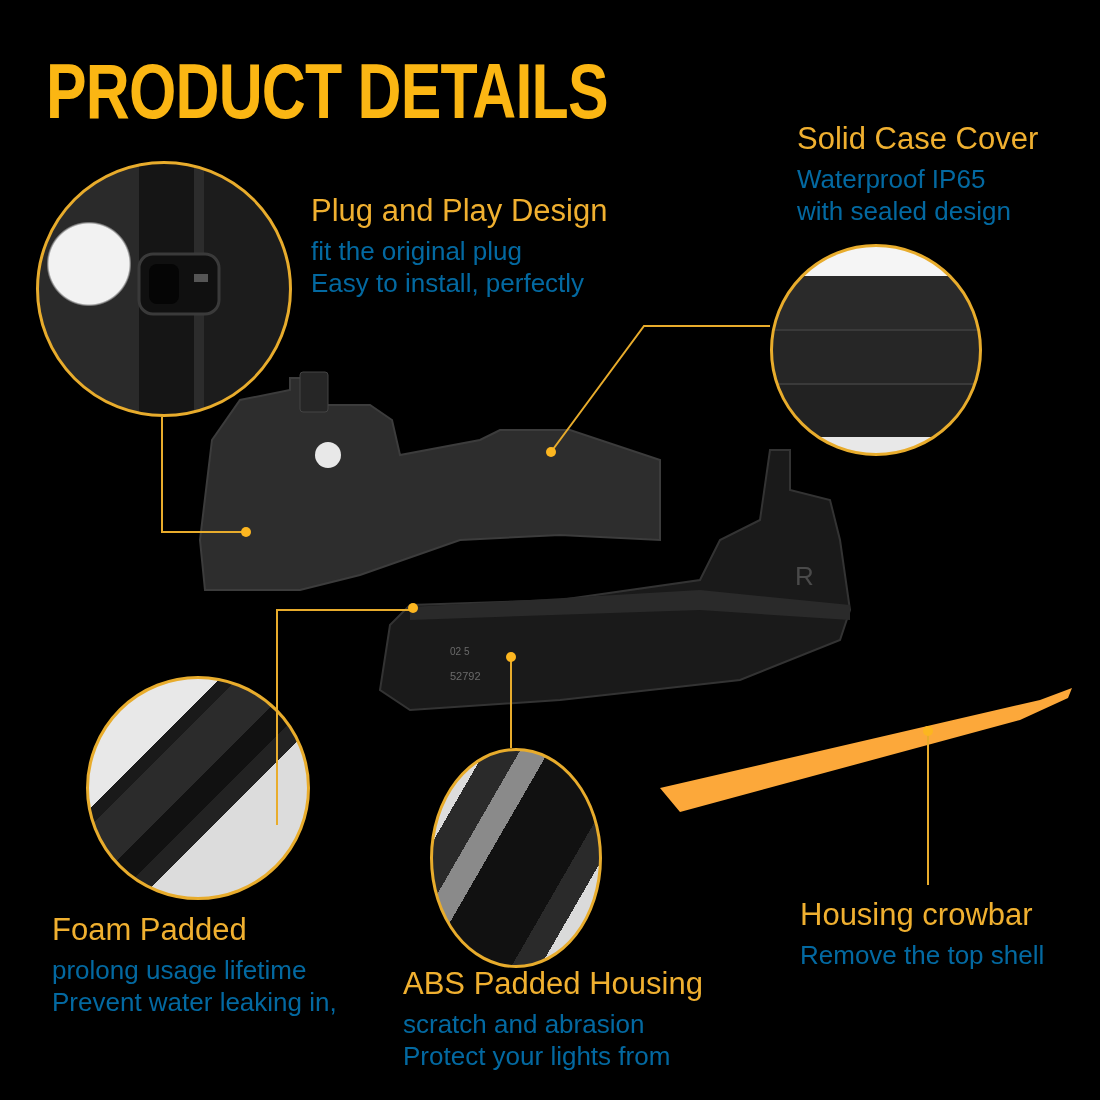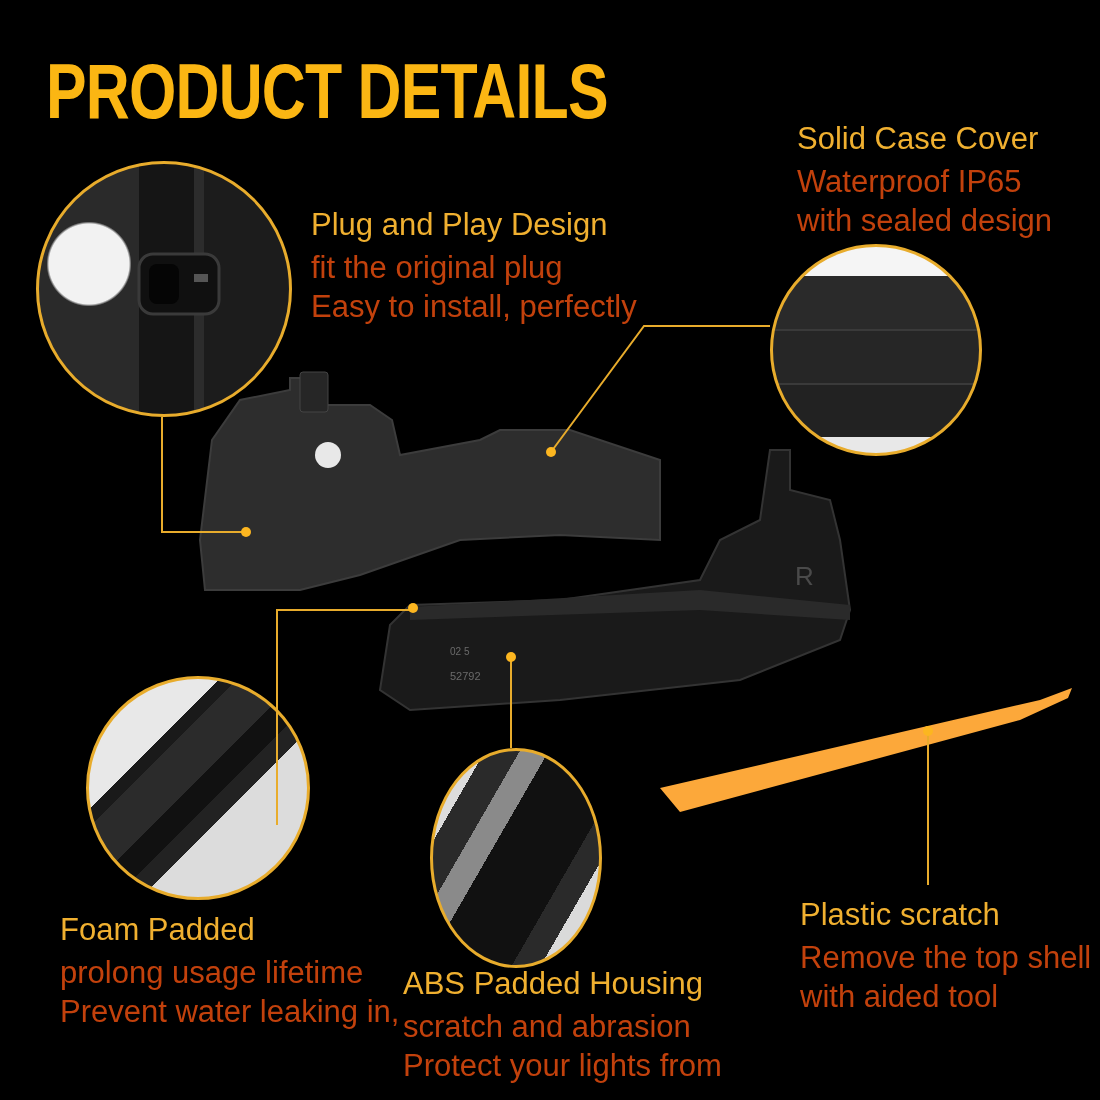--- a/index.html
+++ b/index.html
@@ -6,60 +6,59 @@
     body { width: 1100px; height: 1100px; position: relative; overflow: hidden; font-family: "Liberation Sans", sans-serif; }
     .title {
       position: absolute; left: 46px; top: 52px;
       font-family: "Liberation Sans", sans-serif; font-weight: 700;
       font-size: 78px; letter-spacing: -1px; color: #fbb613;
       transform: scaleX(0.78); transform-origin: left top; line-height: 1;
       white-space: nowrap;
     }
     .feature { position: absolute; line-height: 1.25; }
     .feature .h { color: #f0b030; font-size: 31px; margin-bottom: 4px; white-space: nowrap; }
-    .feature .d { color: #c2410c; font-size: 31px; font-weight: 300; white-space: nowrap; }
+    .feature .d { color: #0369a1; font-size: 26px; font-weight: 300; white-space: nowrap; }
     .circle {
       position: absolute; border-radius: 50%; border: 3px solid #e8ac2c;
       overflow: hidden; box-sizing: border-box;
     }
     svg.overlay { position: absolute; left: 0; top: 0; }
   </style>
 </head>
 <body>
 
 <div class="title">PRODUCT DETAILS</div>
 
 <div class="feature" style="left:797px; top:120px;">
   <div class="h">Solid Case Cover</div>
   <div class="d">Waterproof IP65</div>
   <div class="d">with sealed design</div>
 </div>
 
-<div class="feature" style="left:311px; top:206px;text-decoration:underline;">
+<div class="feature" style="left:311px; top:192px;text-decoration:underline;">
   <div class="h">Plug and Play Design</div>
   <div class="d">fit the original plug</div>
   <div class="d">Easy to install, perfectly</div>
 </div>
 
-<div class="feature" style="left:60px; top:911px;">
+<div class="feature" style="left:52px; top:911px;">
   <div class="h">Foam Padded</div>
   <div class="d">prolong usage lifetime</div>
   <div class="d">Prevent water leaking in,</div>
 </div>
 
 <div class="feature" style="left:403px; top:965px;">
   <div class="h">ABS Padded Housing</div>
   <div class="d">scratch and abrasion</div>
   <div class="d">Protect your lights from</div>
 </div>
 
 <div class="feature" style="left:800px; top:896px;">
-  <div class="h">Plastic scratch</div>
+  <div class="h">Housing crowbar</div>
   <div class="d">Remove the top shell</div>
-  <div class="d">with aided tool</div>
 </div>
 
 <div class="circle" style="left:36px; top:161px; width:256px; height:256px;
      background: radial-gradient(circle at 20% 40%, #f2f2f2 0 16%, transparent 17%),
                  linear-gradient(90deg, #2a2a2a 0 40%, #151515 40% 62%, #2c2c2c 62% 66%, #1c1c1c 66%);">
   <svg width="256" height="256">
     <rect x="100" y="90" width="80" height="60" rx="14" fill="#101010" stroke="#3a3a3a" stroke-width="3"></rect>
     <rect x="110" y="100" width="30" height="40" rx="8" fill="#050505"></rect>
     <rect x="155" y="110" width="14" height="8" fill="#555"></rect>
   </svg>

